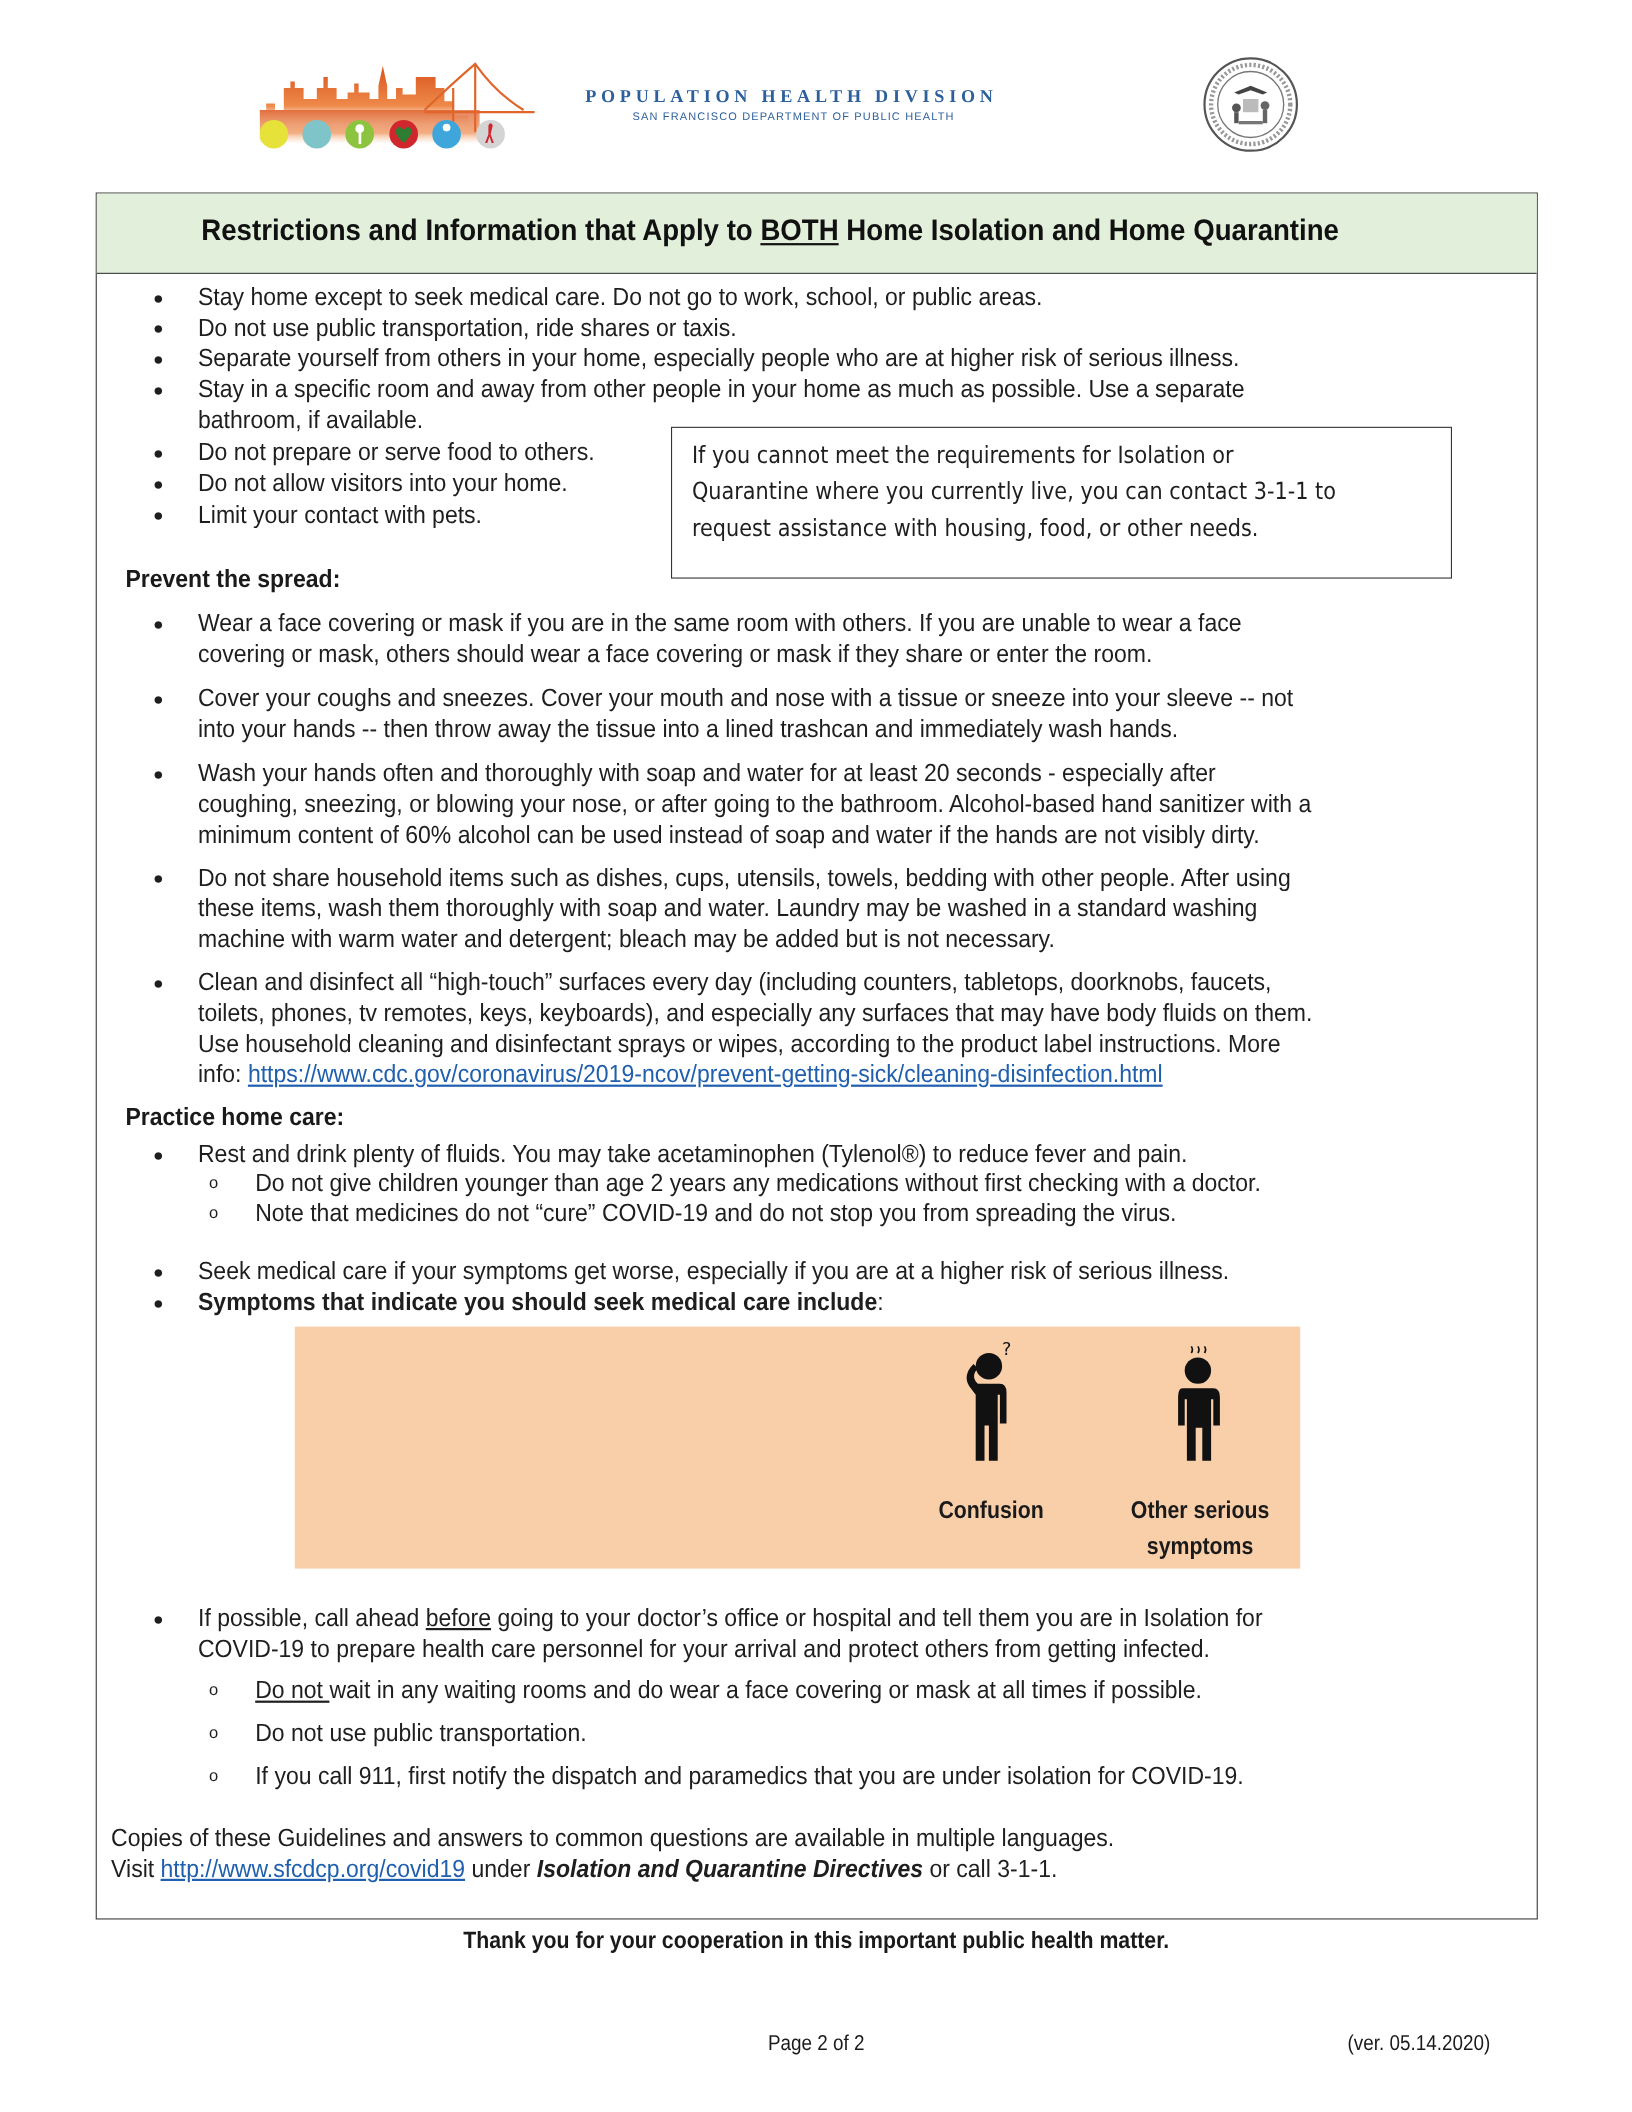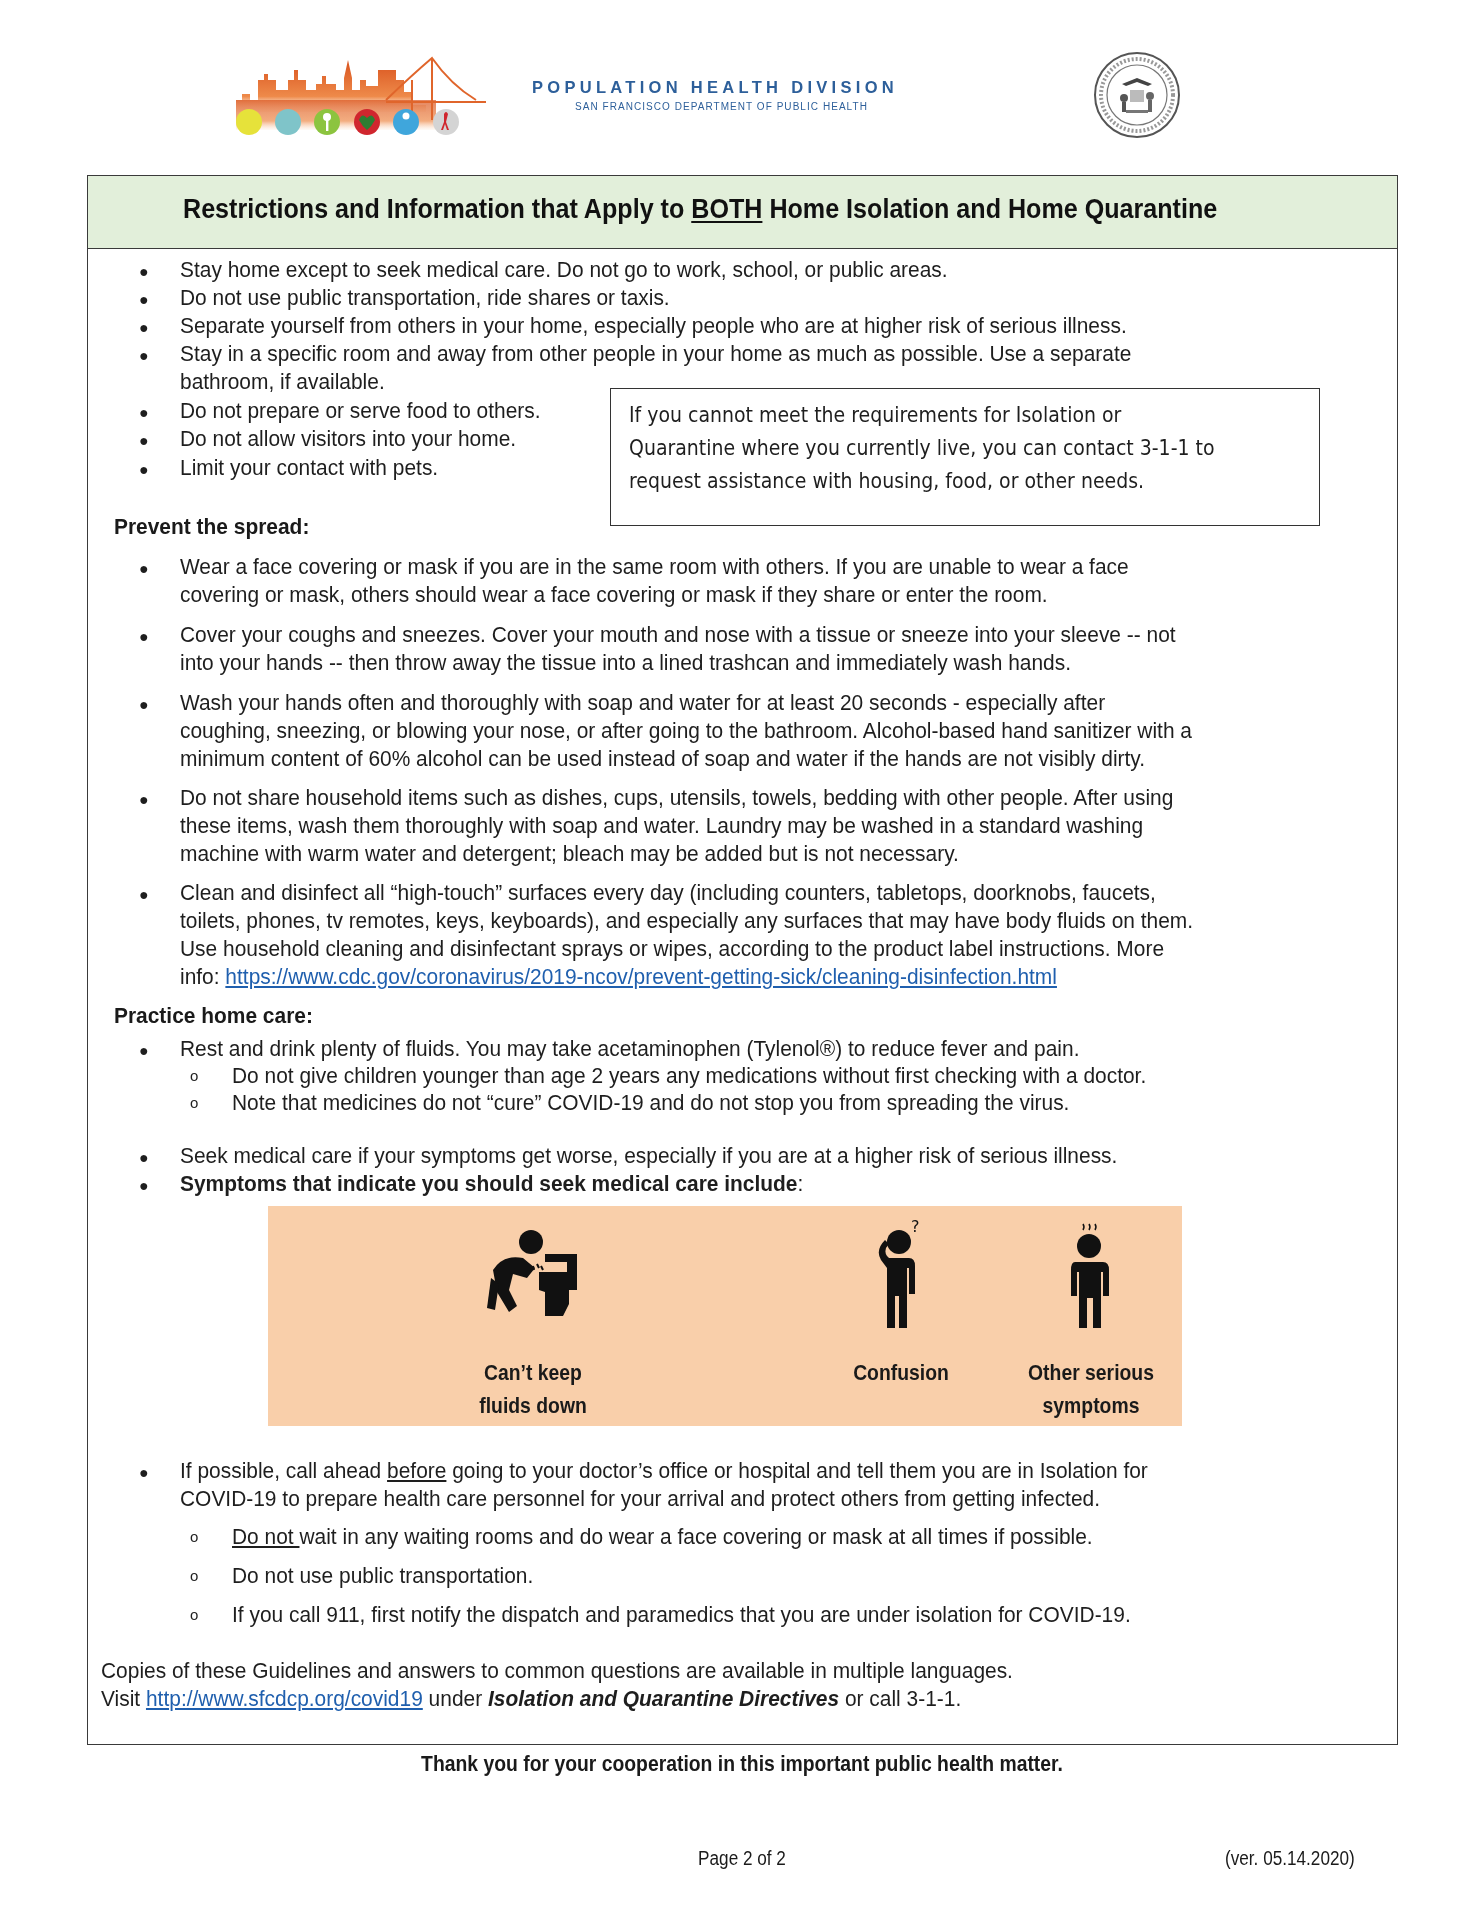--- a/index.html
+++ b/index.html
@@ -6,21 +6,21 @@
   body {
     width: 1484px; height: 1920px; position: relative; overflow: hidden;
     font-family: "Liberation Sans", sans-serif; color: #1a1a1a;
   }
   .abs { position: absolute; }
 
   
   #logo { left: 236px; top: 50px; width: 282px; height: 94px; }
   #org-title {
     left: 532px; top: 78px; font-weight: bold; font-size: 16.5px; letter-spacing: 4.3px;
-    color: #2d5f9a; white-space: nowrap;
+    color: #2d5f9a; white-space: nowrap; font-family: Liberation Serif, serif;
   }
   #org-subtitle {
     left: 532px; top: 101px; font-size: 10px; letter-spacing: 1.05px;
     color: #2d5f9a; white-space: nowrap; margin-left: 43px;
   }
   #seal { left: 1092px; top: 50px; width: 90px; height: 90px; }
 
   
   #main-box {
     left: 87px; top: 175px; width: 1311px; height: 1570px;
@@ -199,33 +199,20 @@
 <div class="line" style="left:232px;top:1065px">Do not give children younger than age 2 years any medications without first checking with a doctor.</div>
 <span class="subbullet abs" style="left:190px;top:1095px">o</span>
 <div class="line" style="left:232px;top:1092px">Note that medicines do not “cure” COVID-19 and do not stop you from spreading the virus.</div>
 
 <span class="bullet abs" style="left:139px;top:1150px">●</span>
 <div class="line" style="left:180px;top:1145px">Seek medical care if your symptoms get worse, especially if you are at a higher risk of serious illness.</div>
 <span class="bullet abs" style="left:139px;top:1178px">●</span>
 <div class="line" style="left:180px;top:1173px"><b>Symptoms that indicate you should seek medical care include</b><span>:</span></div>
 
 <div class="abs" id="symptom-panel">
-  <div class="symptom" style="left:180px">
-    <svg viewBox="0 0 100 110">
-      <circle cx="48" cy="22" r="12" fill="#111"></circle>
-      <path d="M10 50 Q20 34 40 38 L52 48 L44 58 L30 54 L26 70 L34 86 L26 92 L14 72 Z" fill="#111"></path>
-      <path d="M8 58 L4 88 L12 90 L16 64 Z" fill="#111"></path>
-      <path d="M62 34 L94 34 L94 70 L86 70 L86 84 L80 96 L62 96 L62 72 L56 70 L56 52 L84 52 L84 42 L62 42Z" fill="#111"></path>
-      <path d="M54 44 l2 4 M58 46 l2 4 M50 46 l1 4" stroke="#111" stroke-width="2"></path>
-    </svg>
-    <div class="symptom-label">
-      <div>Can’t keep</div>
-      <div>fluids down</div>
-    </div>
-  </div>
   <div class="symptom" style="left:548px">
     <svg viewBox="0 0 100 110">
       <circle cx="48" cy="22" r="12" fill="#111"></circle>
       <text x="60" y="12" font-size="16" font-family="DejaVu Sans, sans-serif" fill="#111">?</text>
       <path d="M38 38 L58 38 Q64 38 64 46 L64 74 L58 74 L58 48 L56 48 L56 108 L48 108 L48 76 L44 76 L44 108 L36 108 L36 48 L30 40 Q24 30 34 20 L38 24 Q32 30 36 36Z" fill="#111"></path>
     </svg>
     <div class="symptom-label">
       <div>Confusion</div>
       <div></div>
     </div>

